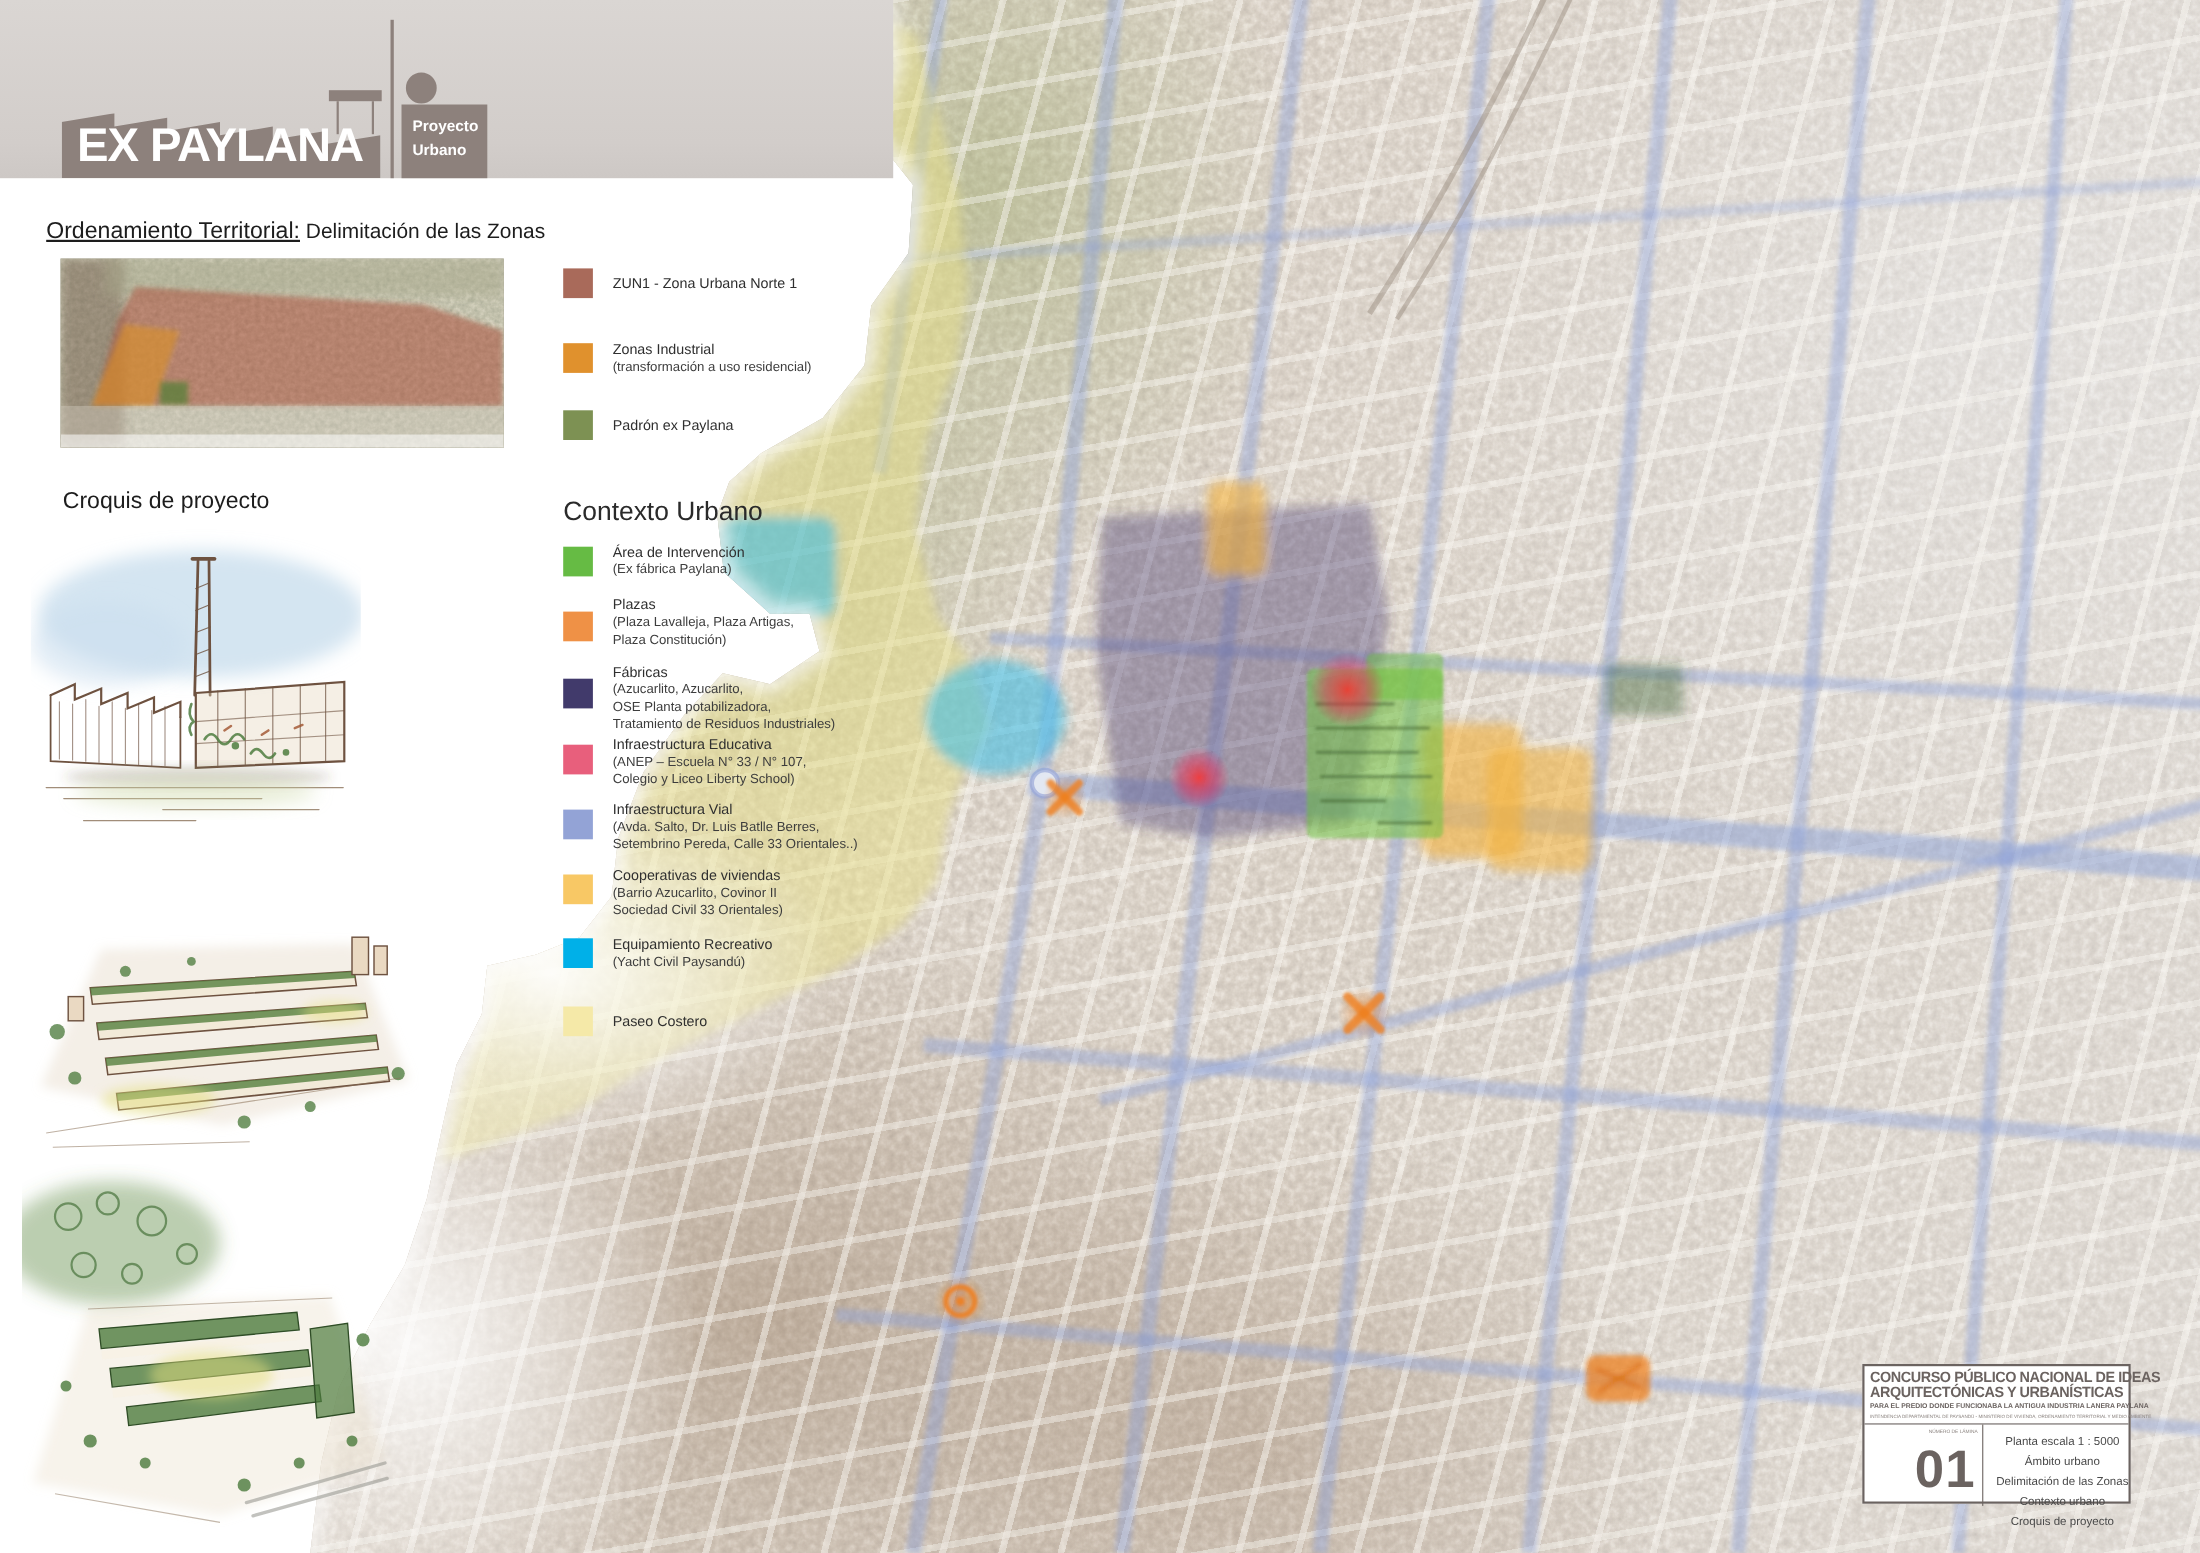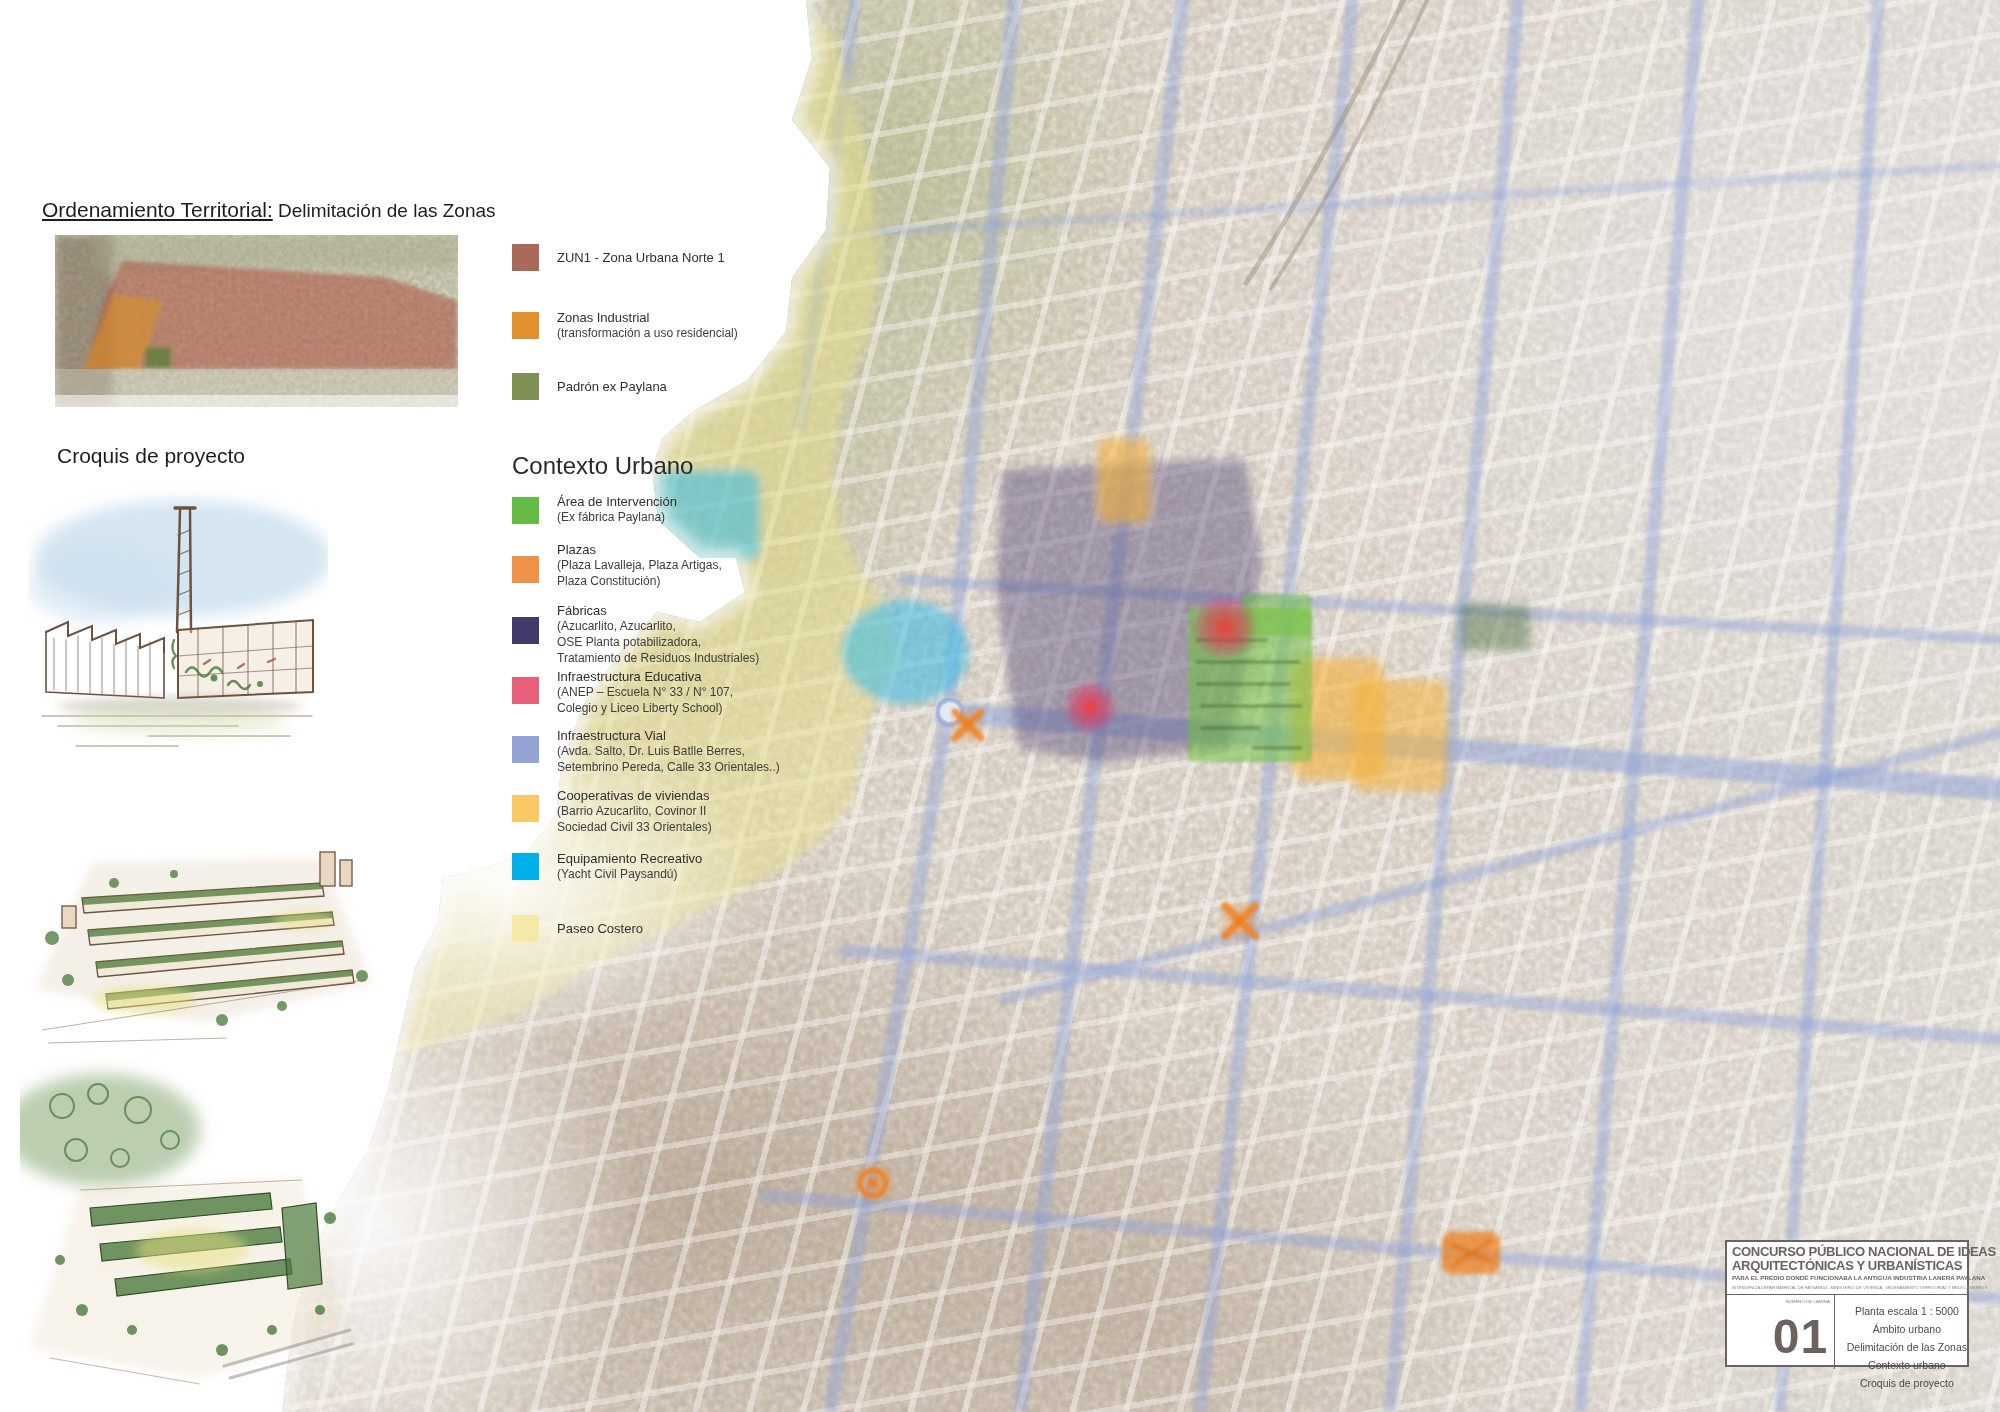--- a/index.html
+++ b/index.html
@@ -62,21 +62,21 @@
   .lg-swatch{position:absolute;left:0;top:0;width:27px;height:27px;}
   .lg-text{position:absolute;left:45px;width:300px;}
   .lg-label{font-size:13px;color:#2f2f2f;line-height:1.25;}
   .lg-sub{font-size:12px;color:#3d3d3d;line-height:1.33;}
 
   
   .sketch{position:absolute;}
 
   
   .titleblock{position:absolute;left:1693px;top:1240px;width:244px;height:127px;background:#fff;
-    border:2px solid #6b6360;box-sizing:border-box;color:#6b6360;margin-left:32px;}
+    border:2px solid #6b6360;box-sizing:border-box;color:#6b6360;}
   .tb-top{border-bottom:1.5px solid #6b6360;padding:3px 4px 2px 5px;}
   .tb-title{font-size:13.5px;font-weight:700;letter-spacing:-.4px;line-height:1.02;transform:scaleX(.97);transform-origin:0 0;white-space:nowrap;}
   .tb-sub{font-size:8px;font-weight:700;transform:scale(.78);transform-origin:0 50%;white-space:nowrap;margin-top:1px;color:#6b6360;}
   .tb-org{font-size:8px;transform:scale(.52);transform-origin:0 50%;white-space:nowrap;color:#8a827e;margin-top:0px;}
   .tb-bottom{display:flex;height:74px;padding-left:40px;}
   .tb-cell-num{width:112px;position:relative;border-right:1.5px solid #6b6360;}
   .tb-sheet-label{position:absolute;right:4px;top:2px;font-size:8px;transform:scale(.55);transform-origin:100% 50%;color:#8a827e;white-space:nowrap;}
   .tb-number{position:absolute;left:0;right:0;top:14px;text-align:center;font-size:48px;font-weight:700;color:#6b6360;letter-spacing:1px;}
   .tb-cell-list{flex:1;padding:7px 0 0 12px;text-align:center;}
   .tb-line{font-size:10.5px;color:#4a4a4a;line-height:1.72;white-space:nowrap;}
@@ -213,20 +213,33 @@
         <path d="M1450 1244 L1492 1262 M1492 1240 L1452 1266" stroke="#d96a10" stroke-width="3" stroke-opacity=".8"></path>
       </g>
 
       <path fill="none" stroke="#ffffff" stroke-opacity=".75" stroke-width="16" filter="url(#blur8)" d="M806 0 L812 58 L792 120 L830 168 L826 230 L792 278 L786 332 L748 380 L692 412 L663 438 L652 468 L658 520 L700 558 L736 558 L745 592 L700 622 L657 612 L622 650 L585 702 L562 762 L556 815 L527 852 L487 868 L443 878 L438 922 L415 968 L402 1025 L388 1090 L368 1150 L336 1205 L308 1262 L292 1330 L282 1412"></path>
     </svg>
 
     <div class="map-fade1"></div>
     <div class="map-fade2"></div>
   </div>
 
+  <div class="header-band">
+    <div class="logo-shape"></div>
+    <div class="logo-title">EX PAYLANA</div>
+    <div class="logo-chimney"></div>
+    <div class="logo-sign"></div>
+    <div class="logo-sign-leg1"></div>
+    <div class="logo-sign-leg2"></div>
+    <div class="logo-circle"></div>
+    <div class="proyecto-box">
+      <div>Proyecto</div>
+      <div>Urbano</div>
+    </div>
+  </div>
 
   <div class="h-ordenamiento"><span class="strong">Ordenamiento Territorial:</span><span> Delimitación de las Zonas</span></div>
   <div class="h-croquis">Croquis de proyecto</div>
   <div class="h-contexto">Contexto Urbano</div>
 
   <div class="mini-map">
     <svg width="403" height="172" viewBox="0 0 403 172">
       <rect width="403" height="172" filter="url(#miniNoise)" opacity=".9"></rect>
       <rect x="0" y="0" width="58" height="172" fill="#74614f" fill-opacity=".55" filter="url(#blur5)"></rect>
       <rect x="40" y="0" width="363" height="34" fill="#a7a88c" fill-opacity=".5" filter="url(#blur5)"></rect>

